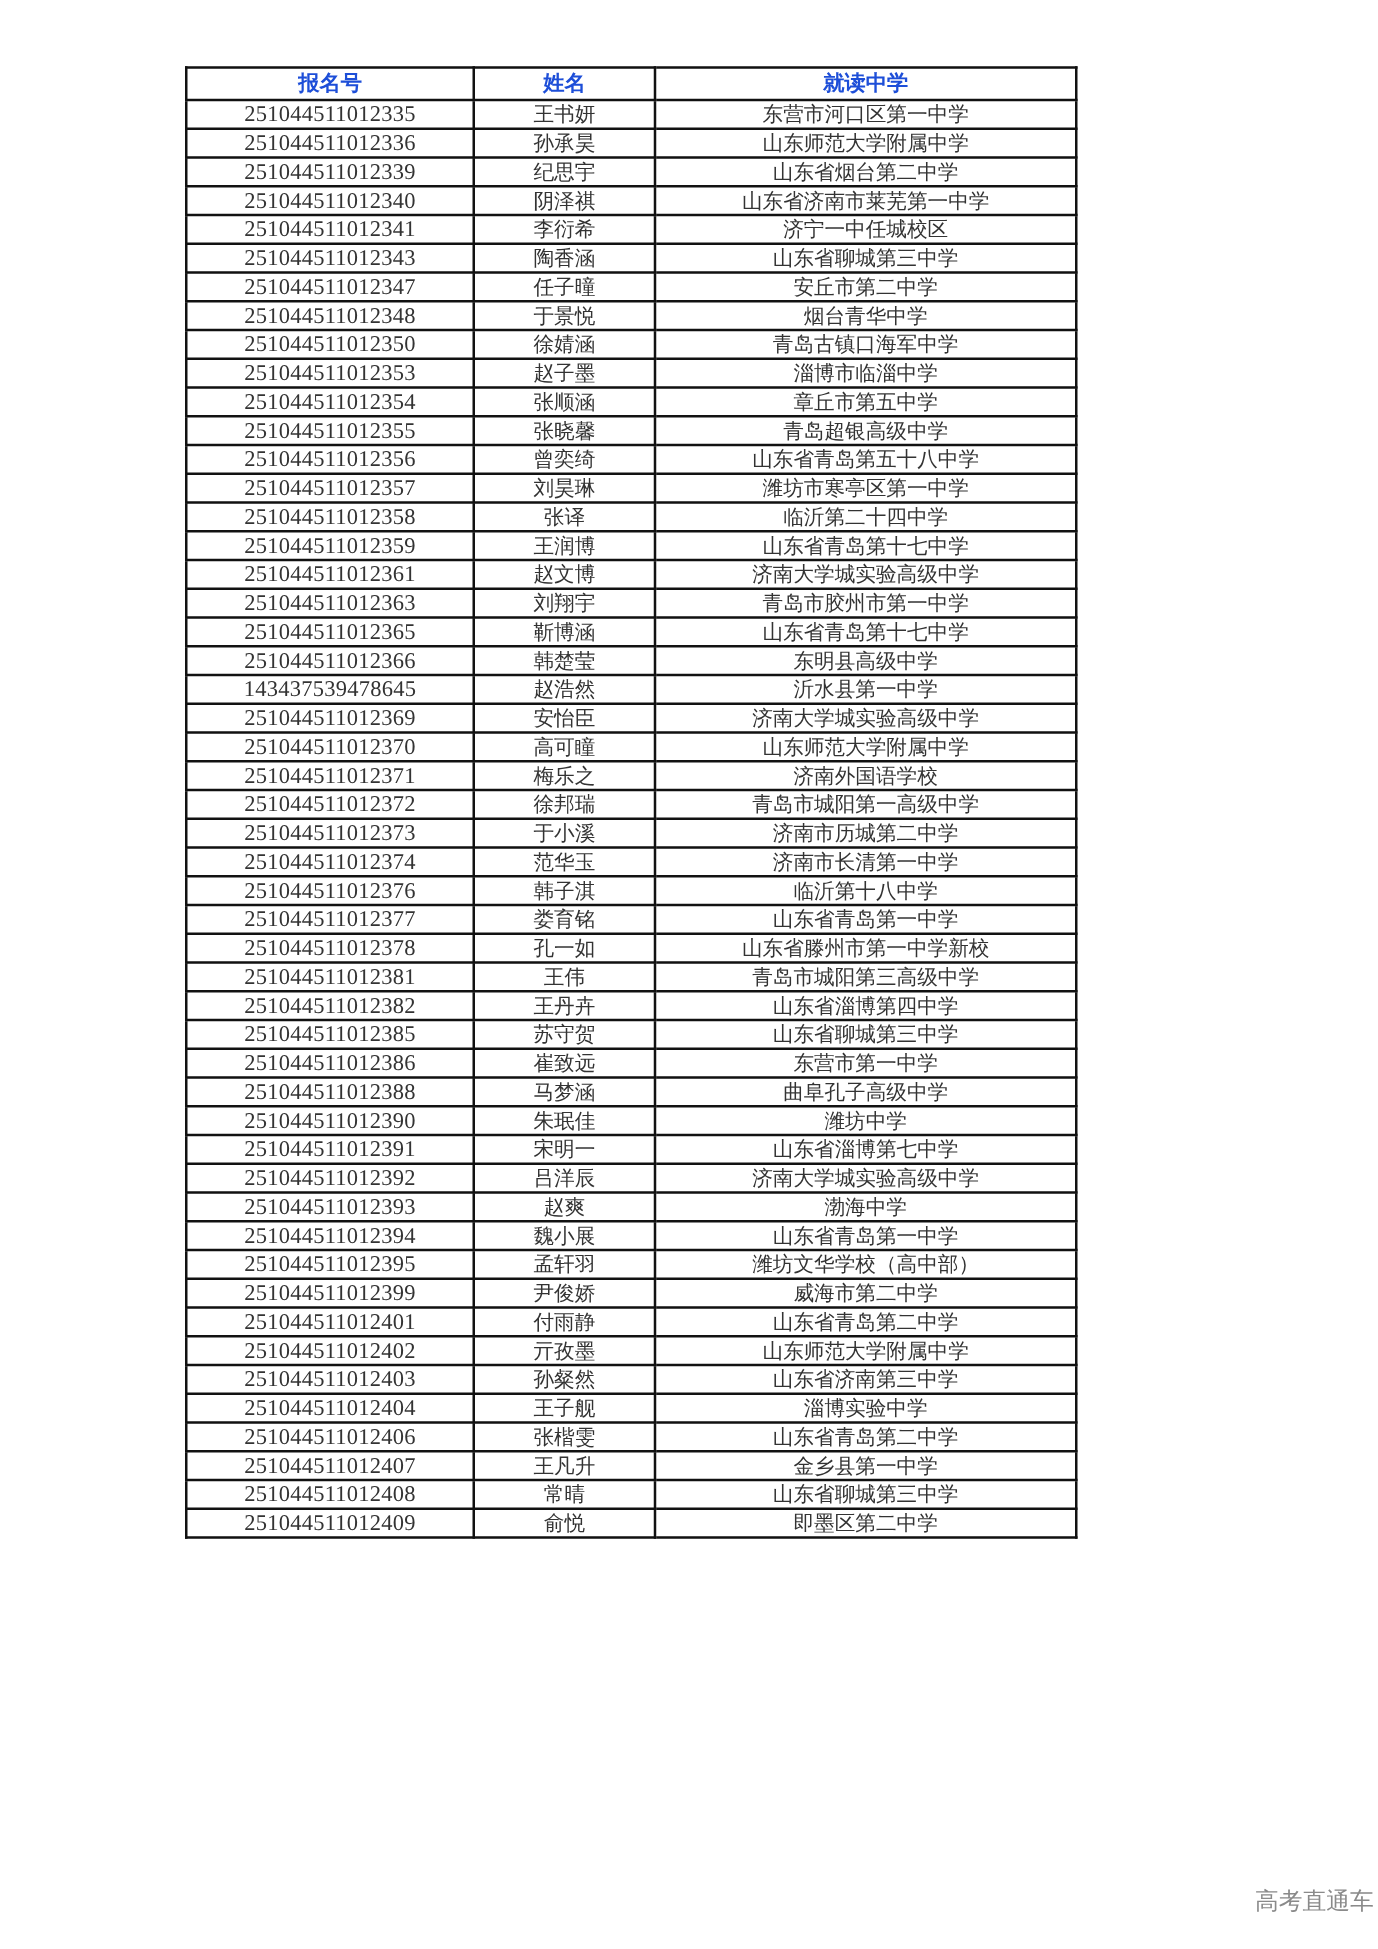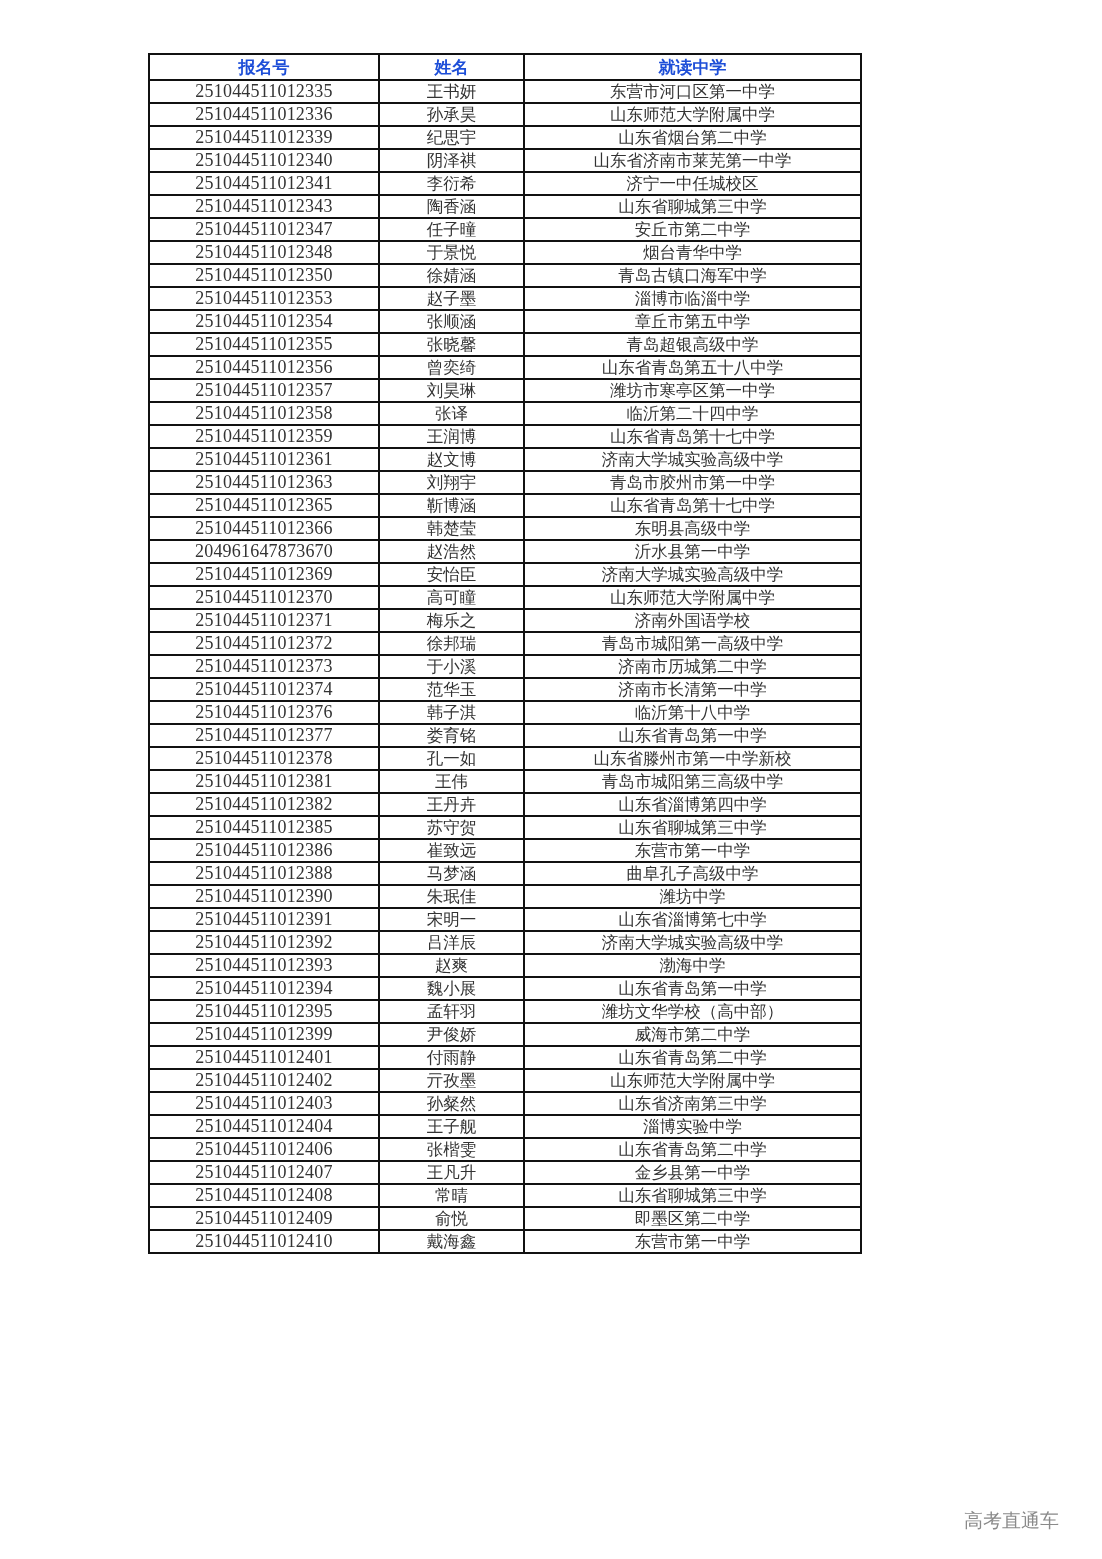--- a/index.html
+++ b/index.html
@@ -6,21 +6,21 @@
   body { width:1102px; height:1559px; position:relative; overflow:hidden;
          font-family: "DejaVu Serif", "Liberation Serif", serif; color:#222; }
   .sheet { position:absolute; left:148px; top:53px; }
   table { border-collapse:collapse; table-layout:fixed; width:712px; }
   col.c1 { width:230px; } col.c2 { width:145px; } col.c3 { width:337px; }
   th, td { border:2px solid #111; height:21px; padding:0; text-align:center;
            vertical-align:middle; white-space:nowrap; overflow:hidden; line-height:21px; }
   th { font-family:"DejaVu Sans", "Liberation Sans", sans-serif; font-weight:bold; font-size:17px; height:24px; color:#1d4ed8; }
   td { font-size:16.5px; color:#333; }
   td.id { font-family:"Liberation Serif", "DejaVu Serif", serif; font-size:18px; letter-spacing:0.2px; }
-  .watermark { position:absolute; left:964px; top:1508px; font-family:"DejaVu Sans", "Liberation Sans", sans-serif;
+  .watermark { position:absolute; left:1004px; top:1508px; font-family:"DejaVu Sans", "Liberation Sans", sans-serif;
                font-size:19px; color:#8a8a8a; }
 </style>
 </head>
 <body>
 
 <div class="sheet">
   <table>
     <colgroup>
         <col class="c1">
         <col class="c2">
@@ -128,21 +128,21 @@
           <td class="id">251044511012365</td>
           <td>靳博涵</td>
           <td>山东省青岛第十七中学</td>
         </tr>
         <tr>
           <td class="id">251044511012366</td>
           <td>韩楚莹</td>
           <td>东明县高级中学</td>
         </tr>
         <tr>
-          <td class="id">204961647873670</td>
+          <td class="id">143437539478645</td>
           <td>赵浩然</td>
           <td>沂水县第一中学</td>
         </tr>
         <tr>
           <td class="id">251044511012369</td>
           <td>安怡臣</td>
           <td>济南大学城实验高级中学</td>
         </tr>
         <tr>
           <td class="id">251044511012370</td>
@@ -276,23 +276,18 @@
         </tr>
         <tr>
           <td class="id">251044511012408</td>
           <td>常晴</td>
           <td>山东省聊城第三中学</td>
         </tr>
         <tr>
           <td class="id">251044511012409</td>
           <td>俞悦</td>
           <td>即墨区第二中学</td>
-        </tr>
-        <tr>
-          <td class="id">251044511012410</td>
-          <td>戴海鑫</td>
-          <td>东营市第一中学</td>
         </tr>
       </tbody>
   </table>
 </div>
 
 <div class="watermark">高考直通车</div>
 
 </body></html>

